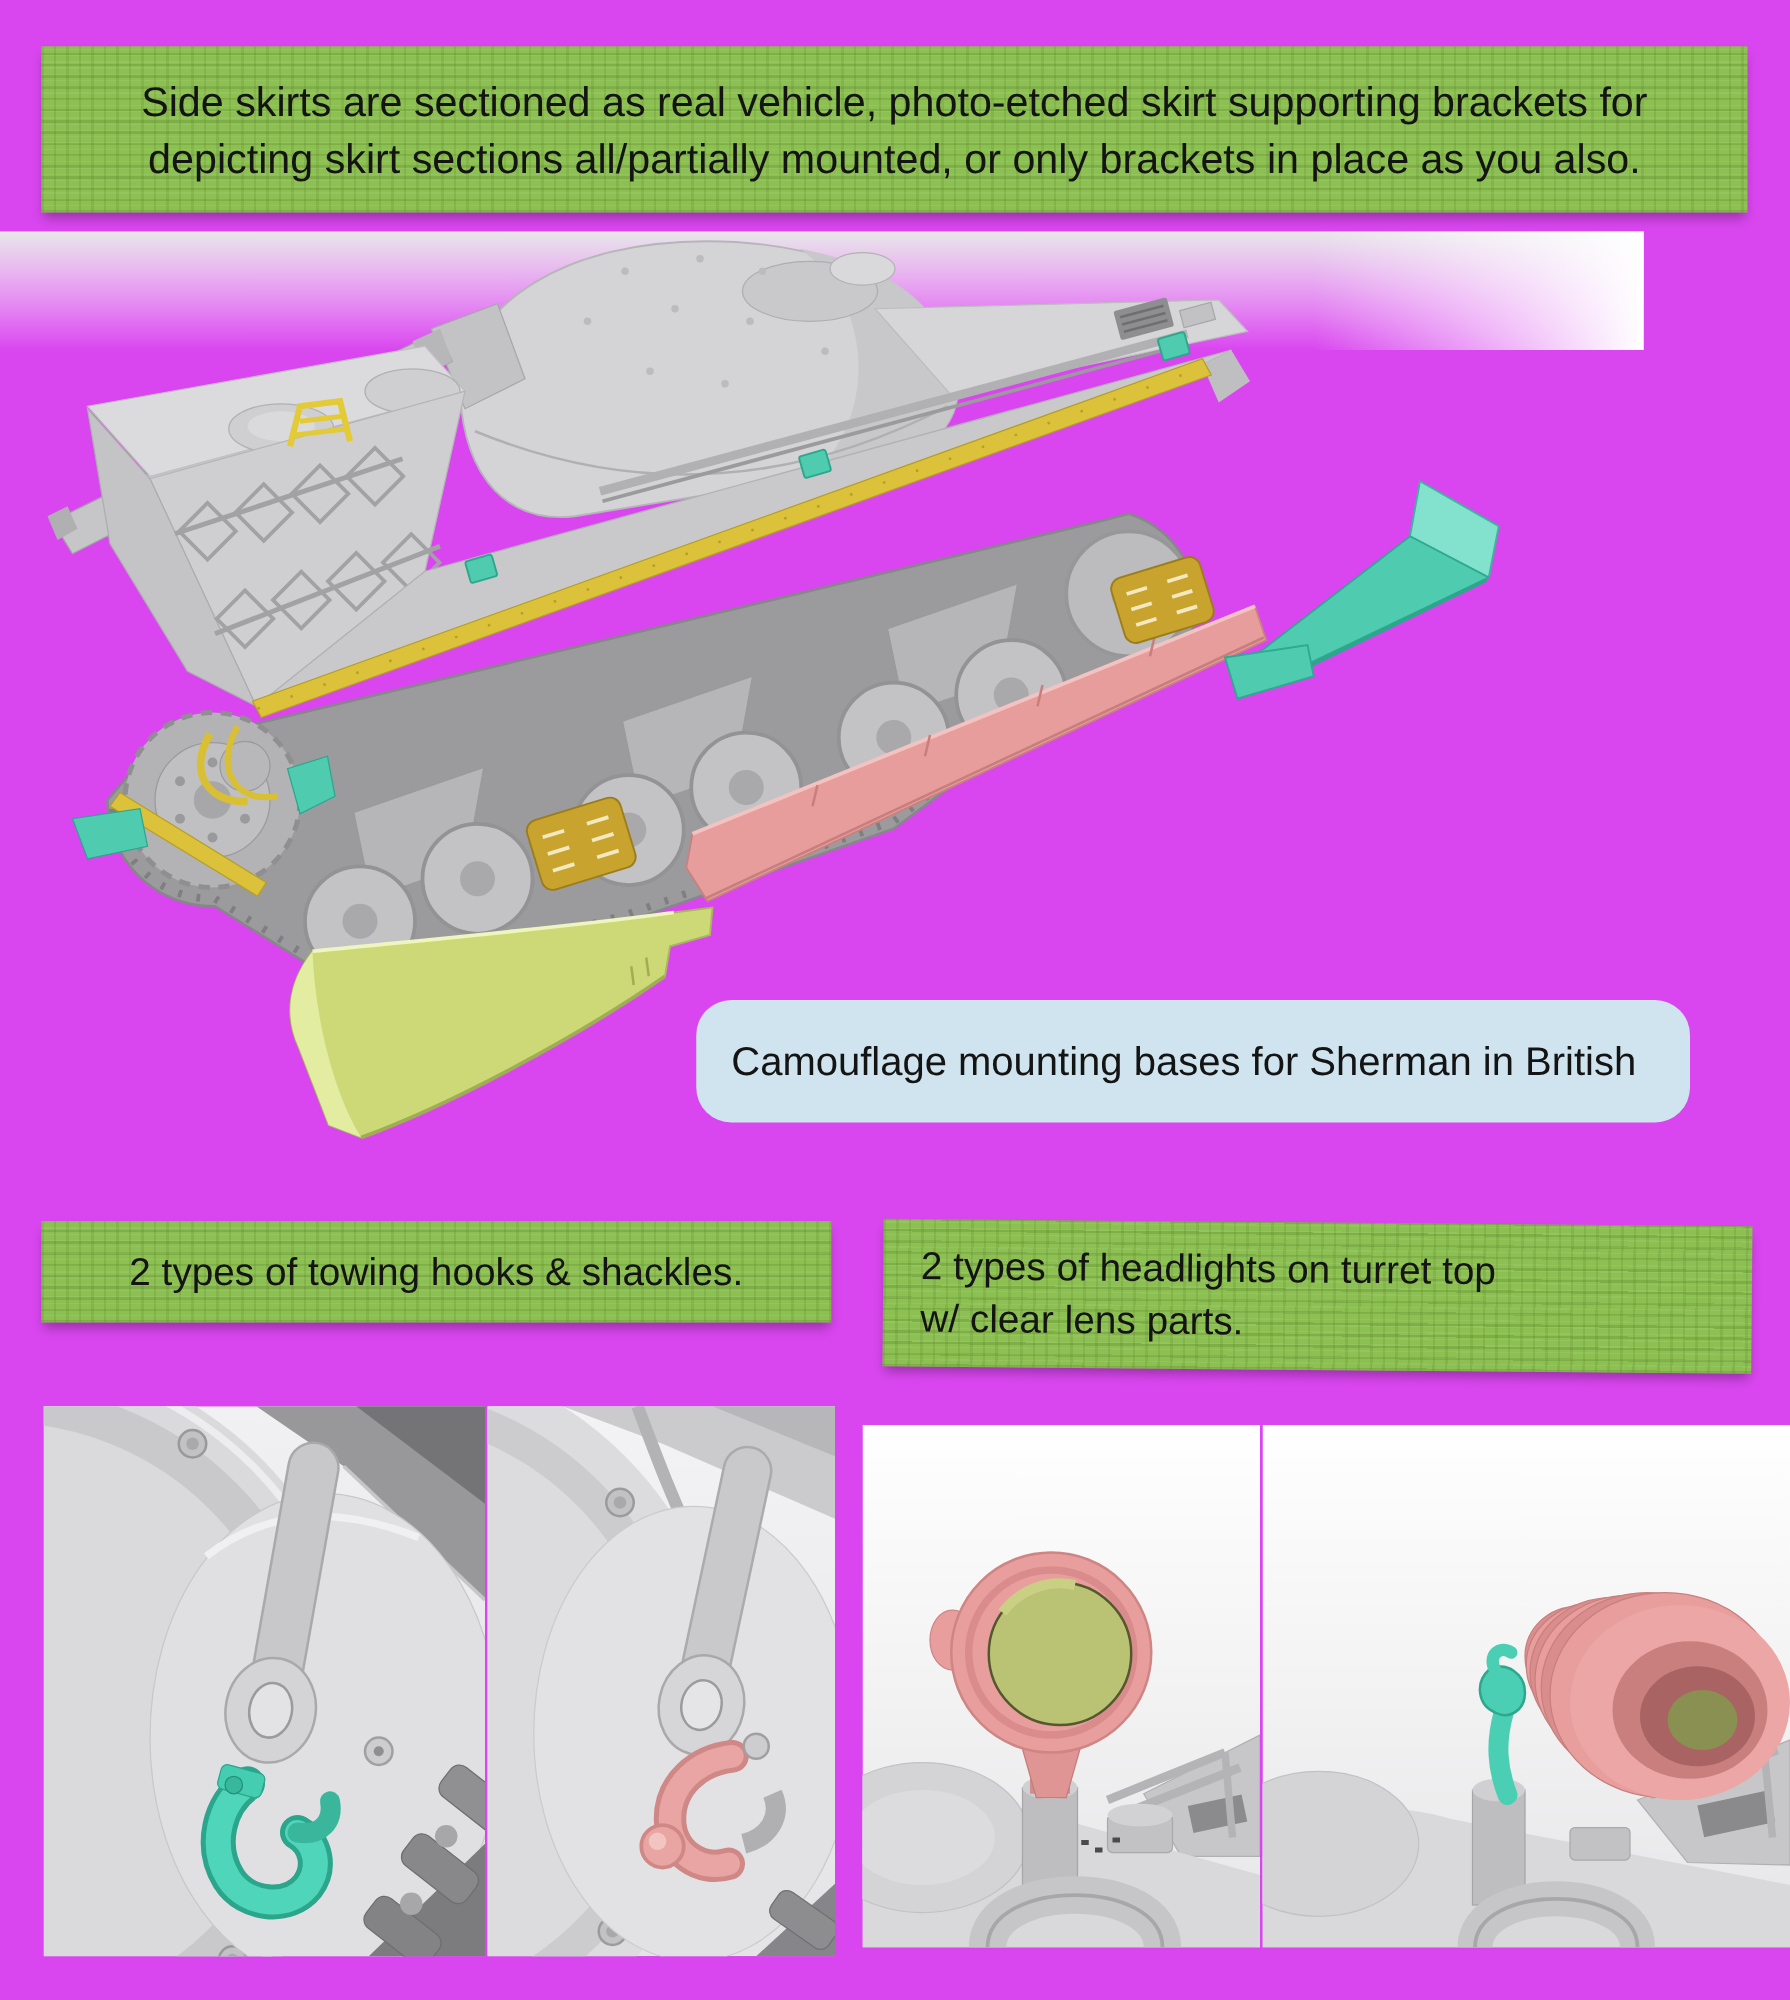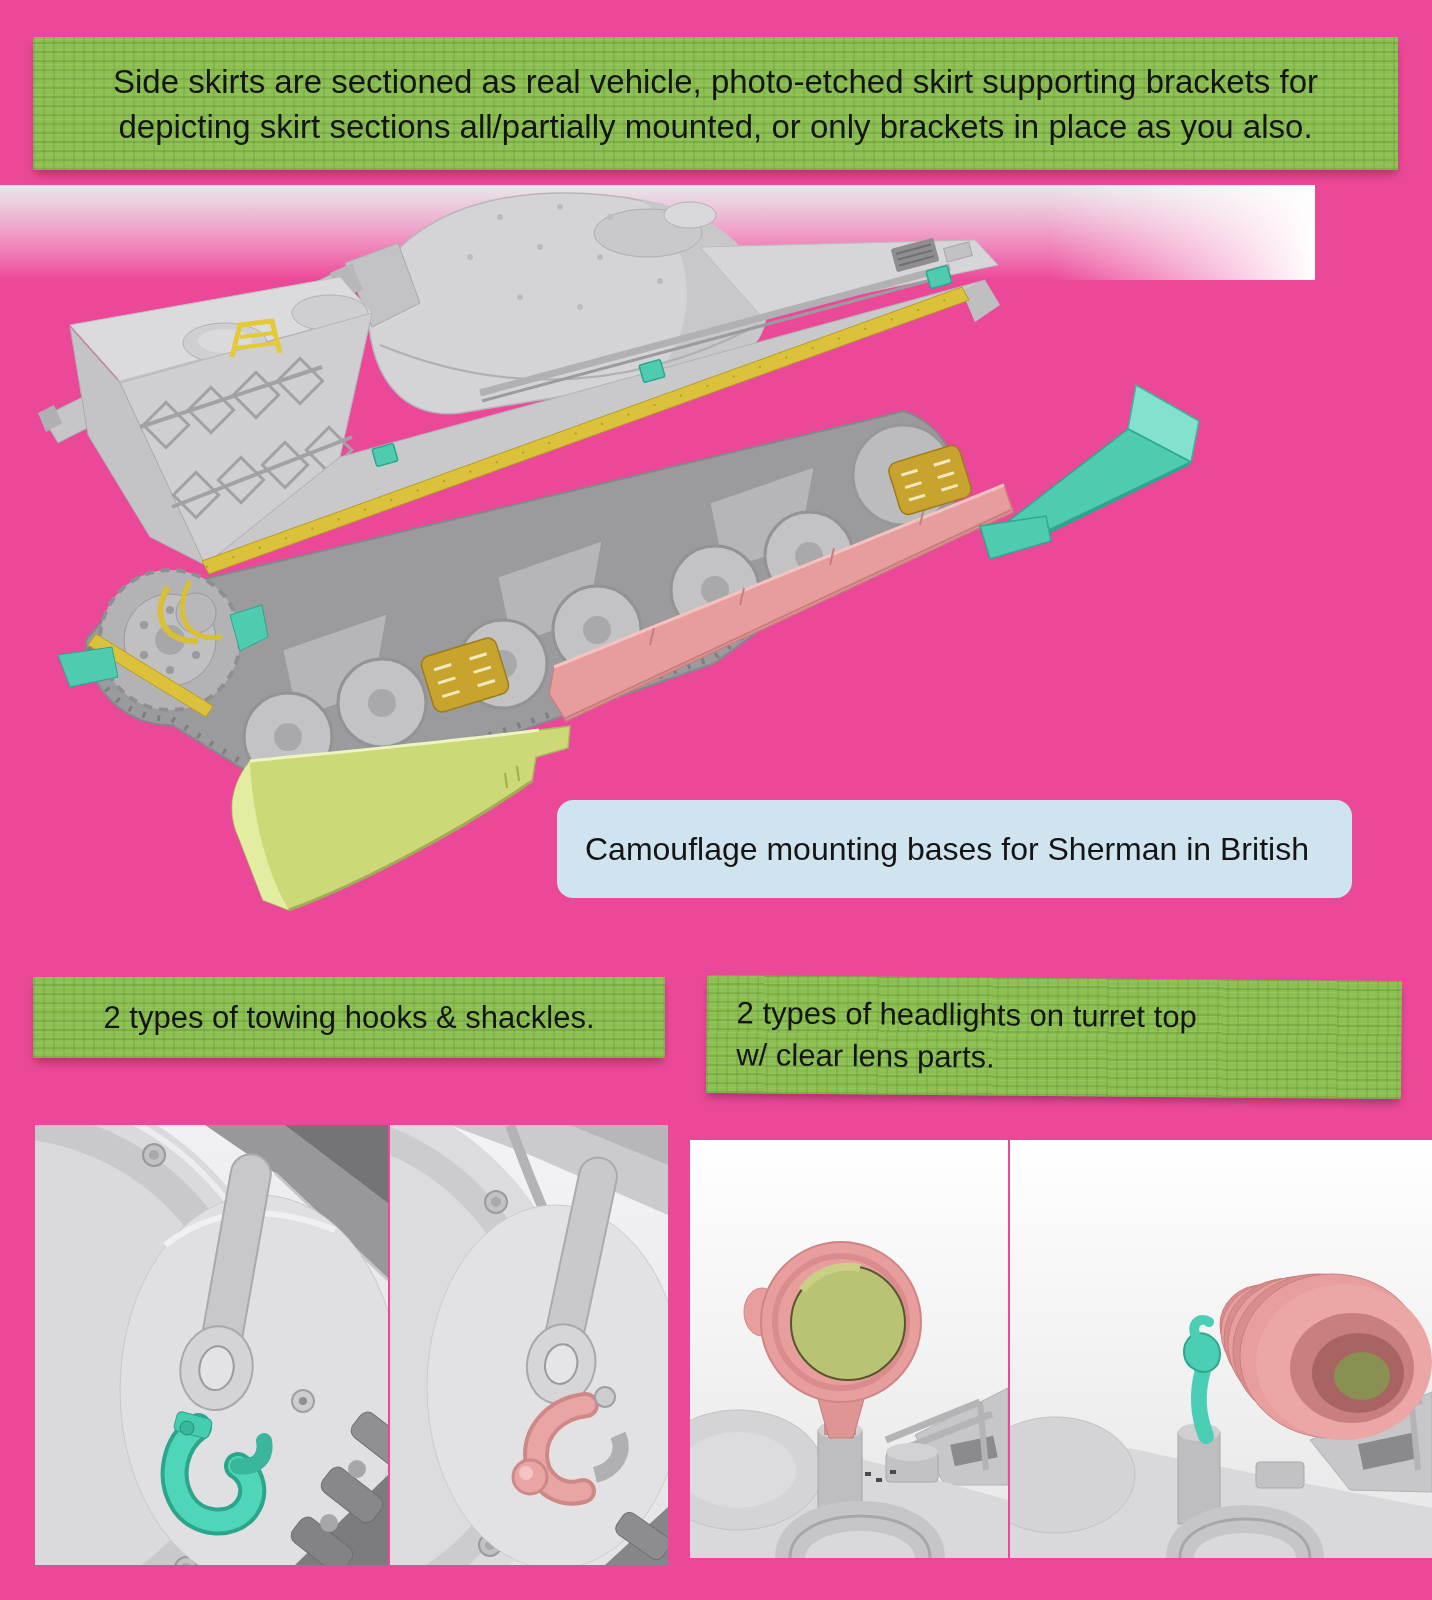--- a/index.html
+++ b/index.html
@@ -1,16 +1,16 @@
 <!DOCTYPE html>
 <html style="--banner_green: #8CC052; --callout_blue: #CFE4EE; --part_teal: #4FCBB0; --part_teal_light: #82E2CD; --part_pink: #E69D9C; --part_chartreuse: #CDD977; --part_gold: #C8A32E; --rail_yellow: #DCC23A; --text_dark: #141414;"><head>
 <meta charset="utf-8">
 <style>
   html,body{margin:0;padding:0;background:#ffffff;}
-  .page{position:relative;width:1432px;height:1600px;background:#ec4899;overflow:hidden;
+  .page{position:relative;width:1432px;height:1600px;background:#d946ef;overflow:hidden;
         font-family:"Liberation Sans", sans-serif;color:#141414;}
   
   .banner{
     position:absolute;
     background-color:var(--banner_green);
     background-image:
       repeating-linear-gradient(0deg, rgba(90,130,40,0.28) 0 2px, rgba(0,0,0,0) 2px 9px),
       repeating-linear-gradient(90deg, rgba(90,130,40,0.20) 0 2px, rgba(0,0,0,0) 2px 10px),
       repeating-linear-gradient(0deg, rgba(255,255,255,0.07) 0 1px, rgba(0,0,0,0) 1px 5px);
     box-shadow:0 6px 9px -2px rgba(0,0,0,0.30);
@@ -20,21 +20,21 @@
   .banner-top .bl{font-size:33px;line-height:45px;white-space:nowrap;}
   .banner-towing{left:33px;top:977px;width:632px;height:81px;
     display:flex;align-items:center;justify-content:center;}
   .banner-towing .bl{font-size:31px;white-space:nowrap;}
   .banner-headlights{left:707px;top:975px;width:695px;height:118px;
     display:flex;flex-direction:column;justify-content:center;padding-left:30px;box-sizing:border-box;
     transform:rotate(0.5deg);transform-origin:left top;}
   .banner-headlights .bl{font-size:31px;line-height:42px;white-space:nowrap;}
   
   .callout{position:absolute;left:557px;top:800px;width:795px;height:98px;
-    background:var(--callout_blue);border-radius:16px;
+    background:var(--callout_blue);border-radius:28px;
     display:flex;flex-direction:column;justify-content:center;padding-left:28px;box-sizing:border-box;}
   .callout .bl{font-size:32px;line-height:43px;white-space:nowrap;}
   
   .fig{position:absolute;display:block;}
   .c-teal{fill:var(--part_teal);}
   .c-pink{fill:var(--part_pink);}
   .c-chart{fill:var(--part_chartreuse);}
   .c-gold{fill:var(--part_gold);}
   .c-rail{fill:var(--rail_yellow);}
 </style>

